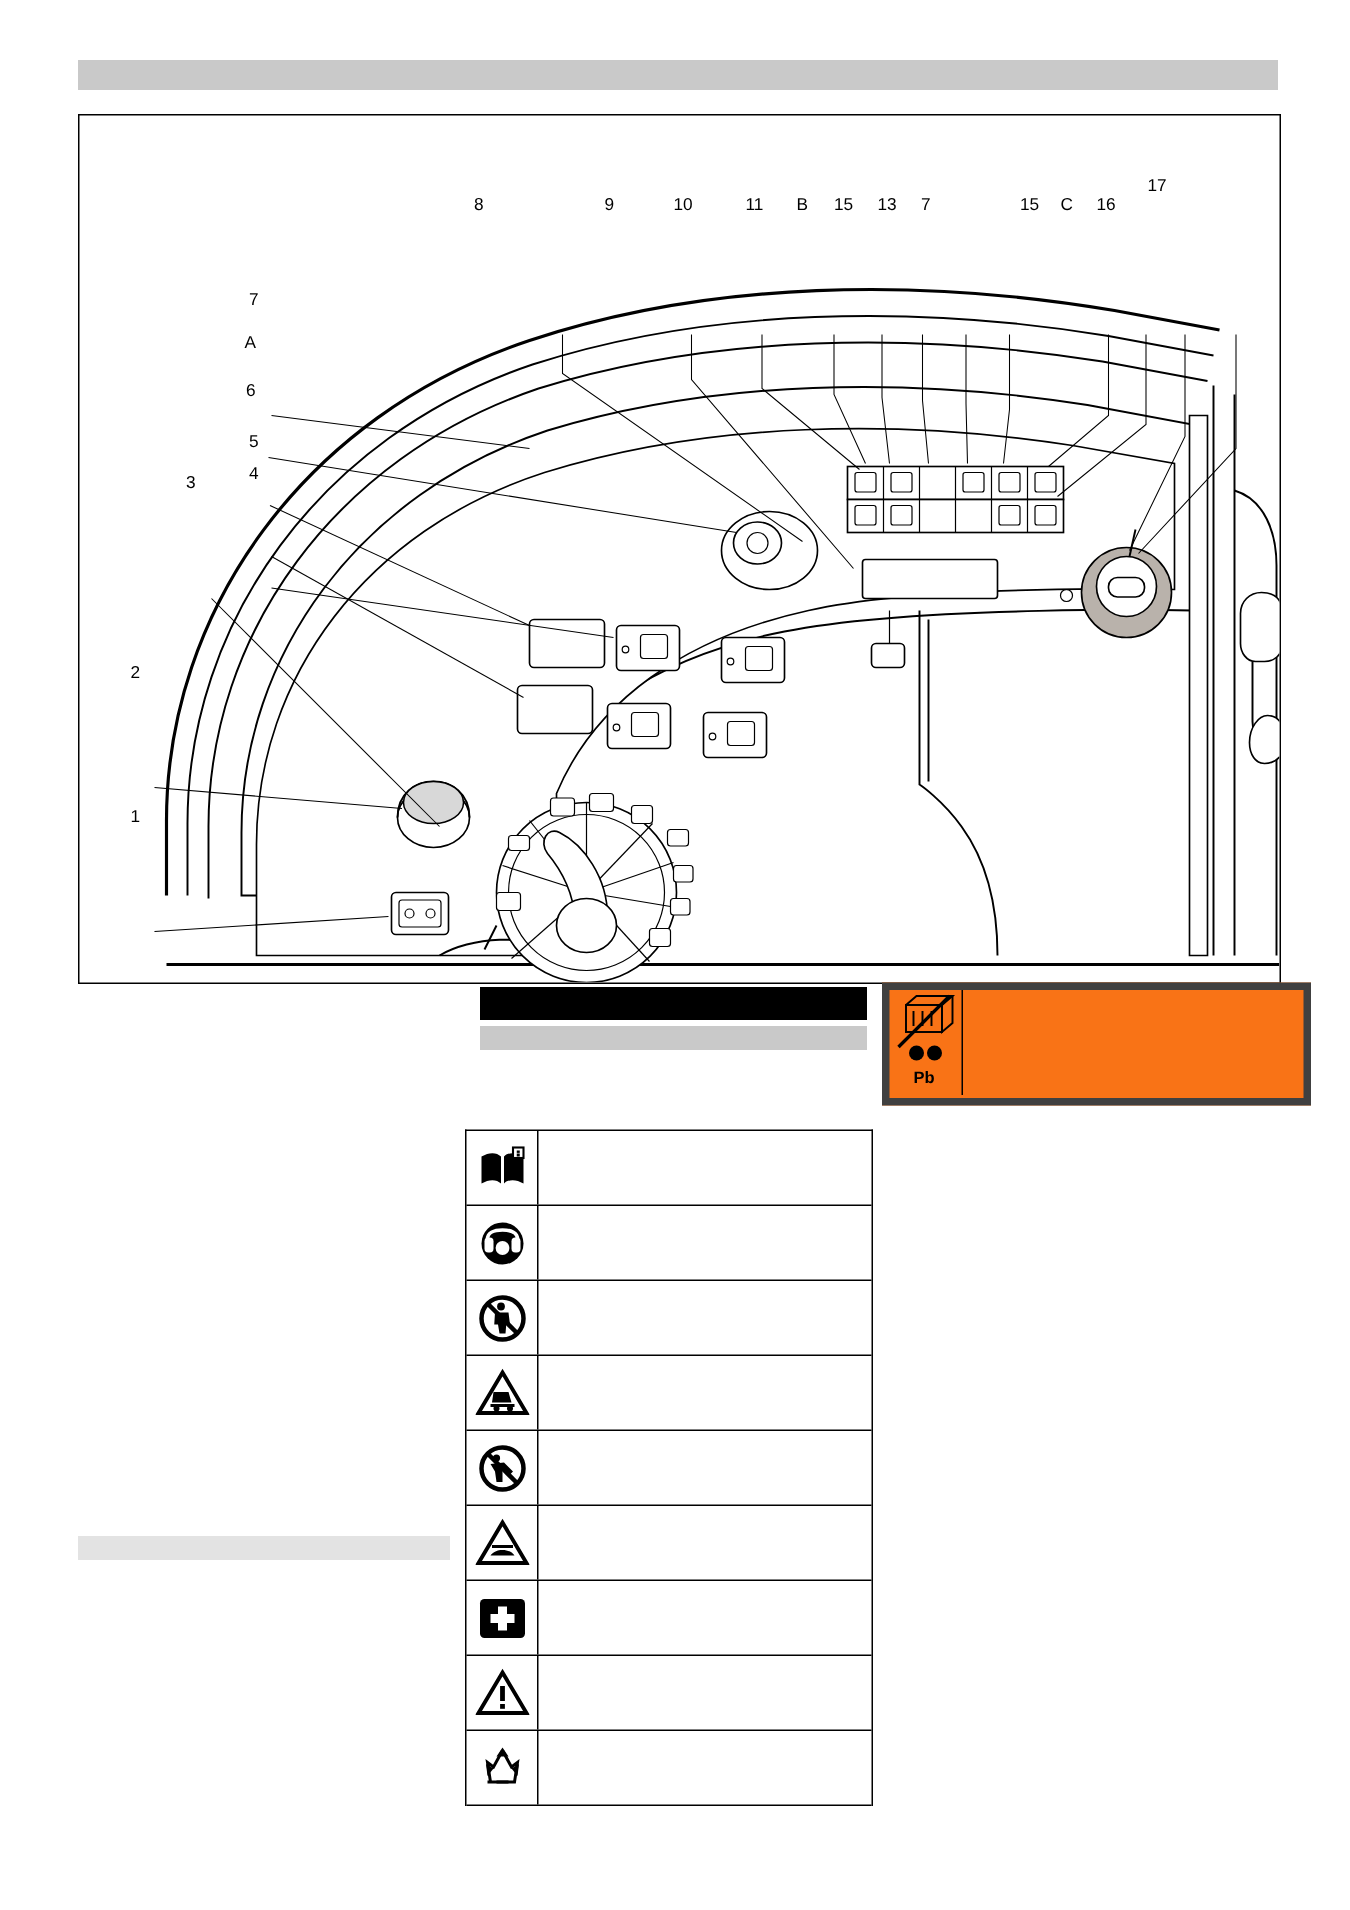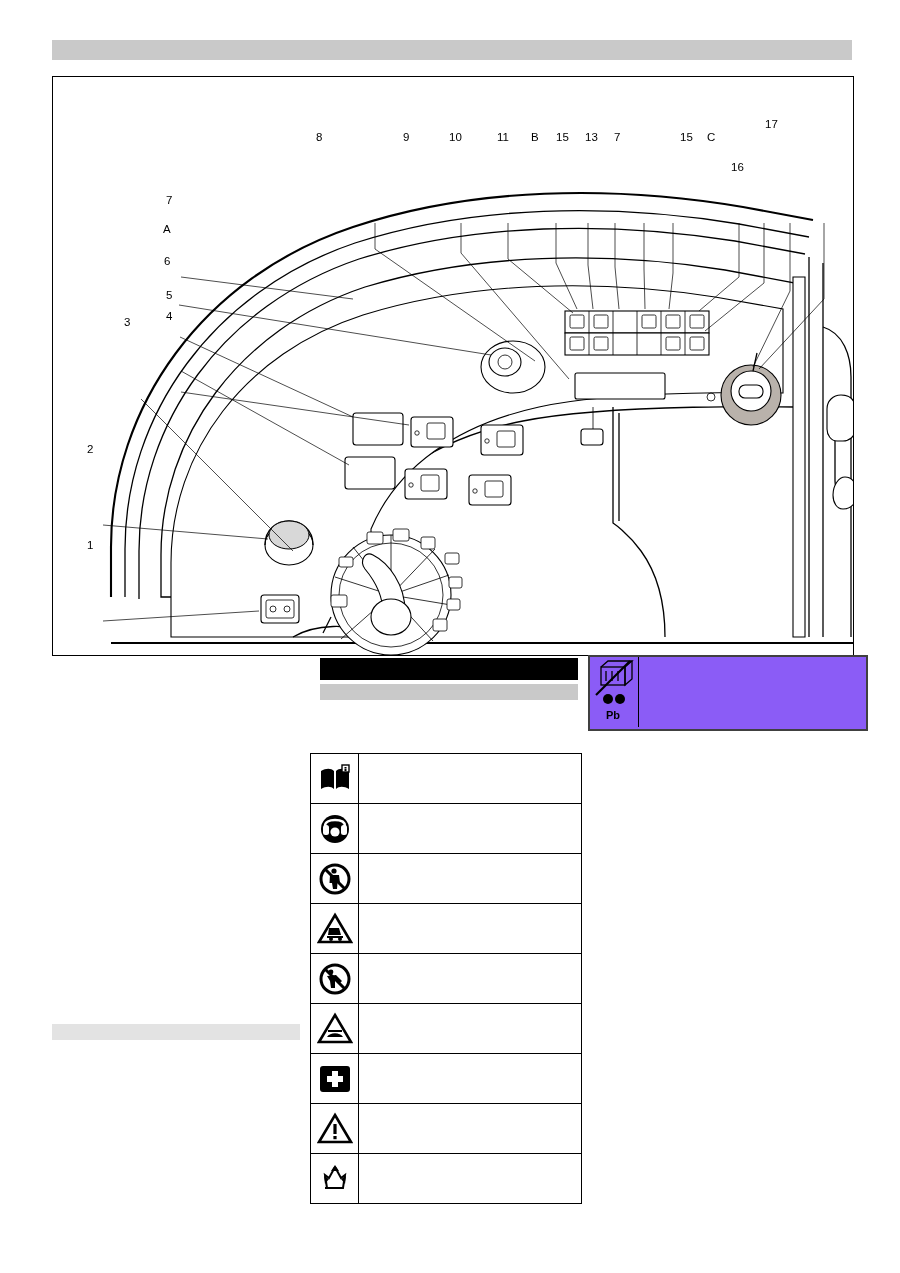--- a/index.html
+++ b/index.html
@@ -57,22 +57,22 @@
     background: #c9c9c9;
   }
 
   
   .battery-box {
     position: absolute;
     left: 588px;
     top: 655px;
     width: 276px;
     height: 72px;
-    border: 2px solid #404040;
-    background: #8b5cf6;
+    border: 5px solid #404040;
+    background: #f97316;
   }
   .battery-cell {
     position: absolute;
     left: 0;
     top: 0;
     width: 48px;
     height: 70px;
     border-right: 1px solid #000;
   }
 
@@ -290,21 +290,21 @@
 <div class="callout" style="left:316px; top:131px;">8</div>
 <div class="callout" style="left:403px; top:131px;">9</div>
 <div class="callout" style="left:449px; top:131px;text-align:right;">10</div>
 <div class="callout" style="left:497px; top:131px;">11</div>
 <div class="callout" style="left:531px; top:131px;">B</div>
 <div class="callout" style="left:556px; top:131px;">15</div>
 <div class="callout" style="left:585px; top:131px;">13</div>
 <div class="callout" style="left:614px; top:131px;">7</div>
 <div class="callout" style="left:680px; top:131px;text-align:center;">15</div>
 <div class="callout" style="left:707px; top:131px;">C</div>
-<div class="callout" style="left:731px; top:131px;margin-top:30px;">16</div>
+<div class="callout" style="left:731px; top:131px;">16</div>
 <div class="callout" style="left:765px; top:118px;">17</div>
 
 <div class="callout" style="left:166px; top:194px;">7</div>
 <div class="callout" style="left:163px; top:223px;">A</div>
 <div class="callout" style="left:164px; top:255px;">6</div>
 <div class="callout" style="left:166px; top:289px;">5</div>
 <div class="callout" style="left:166px; top:310px;">4</div>
 <div class="callout" style="left:124px; top:316px;">3</div>
 <div class="callout" style="left:87px;  top:443px;">2</div>
 <div class="callout" style="left:87px;  top:539px;">1</div>

